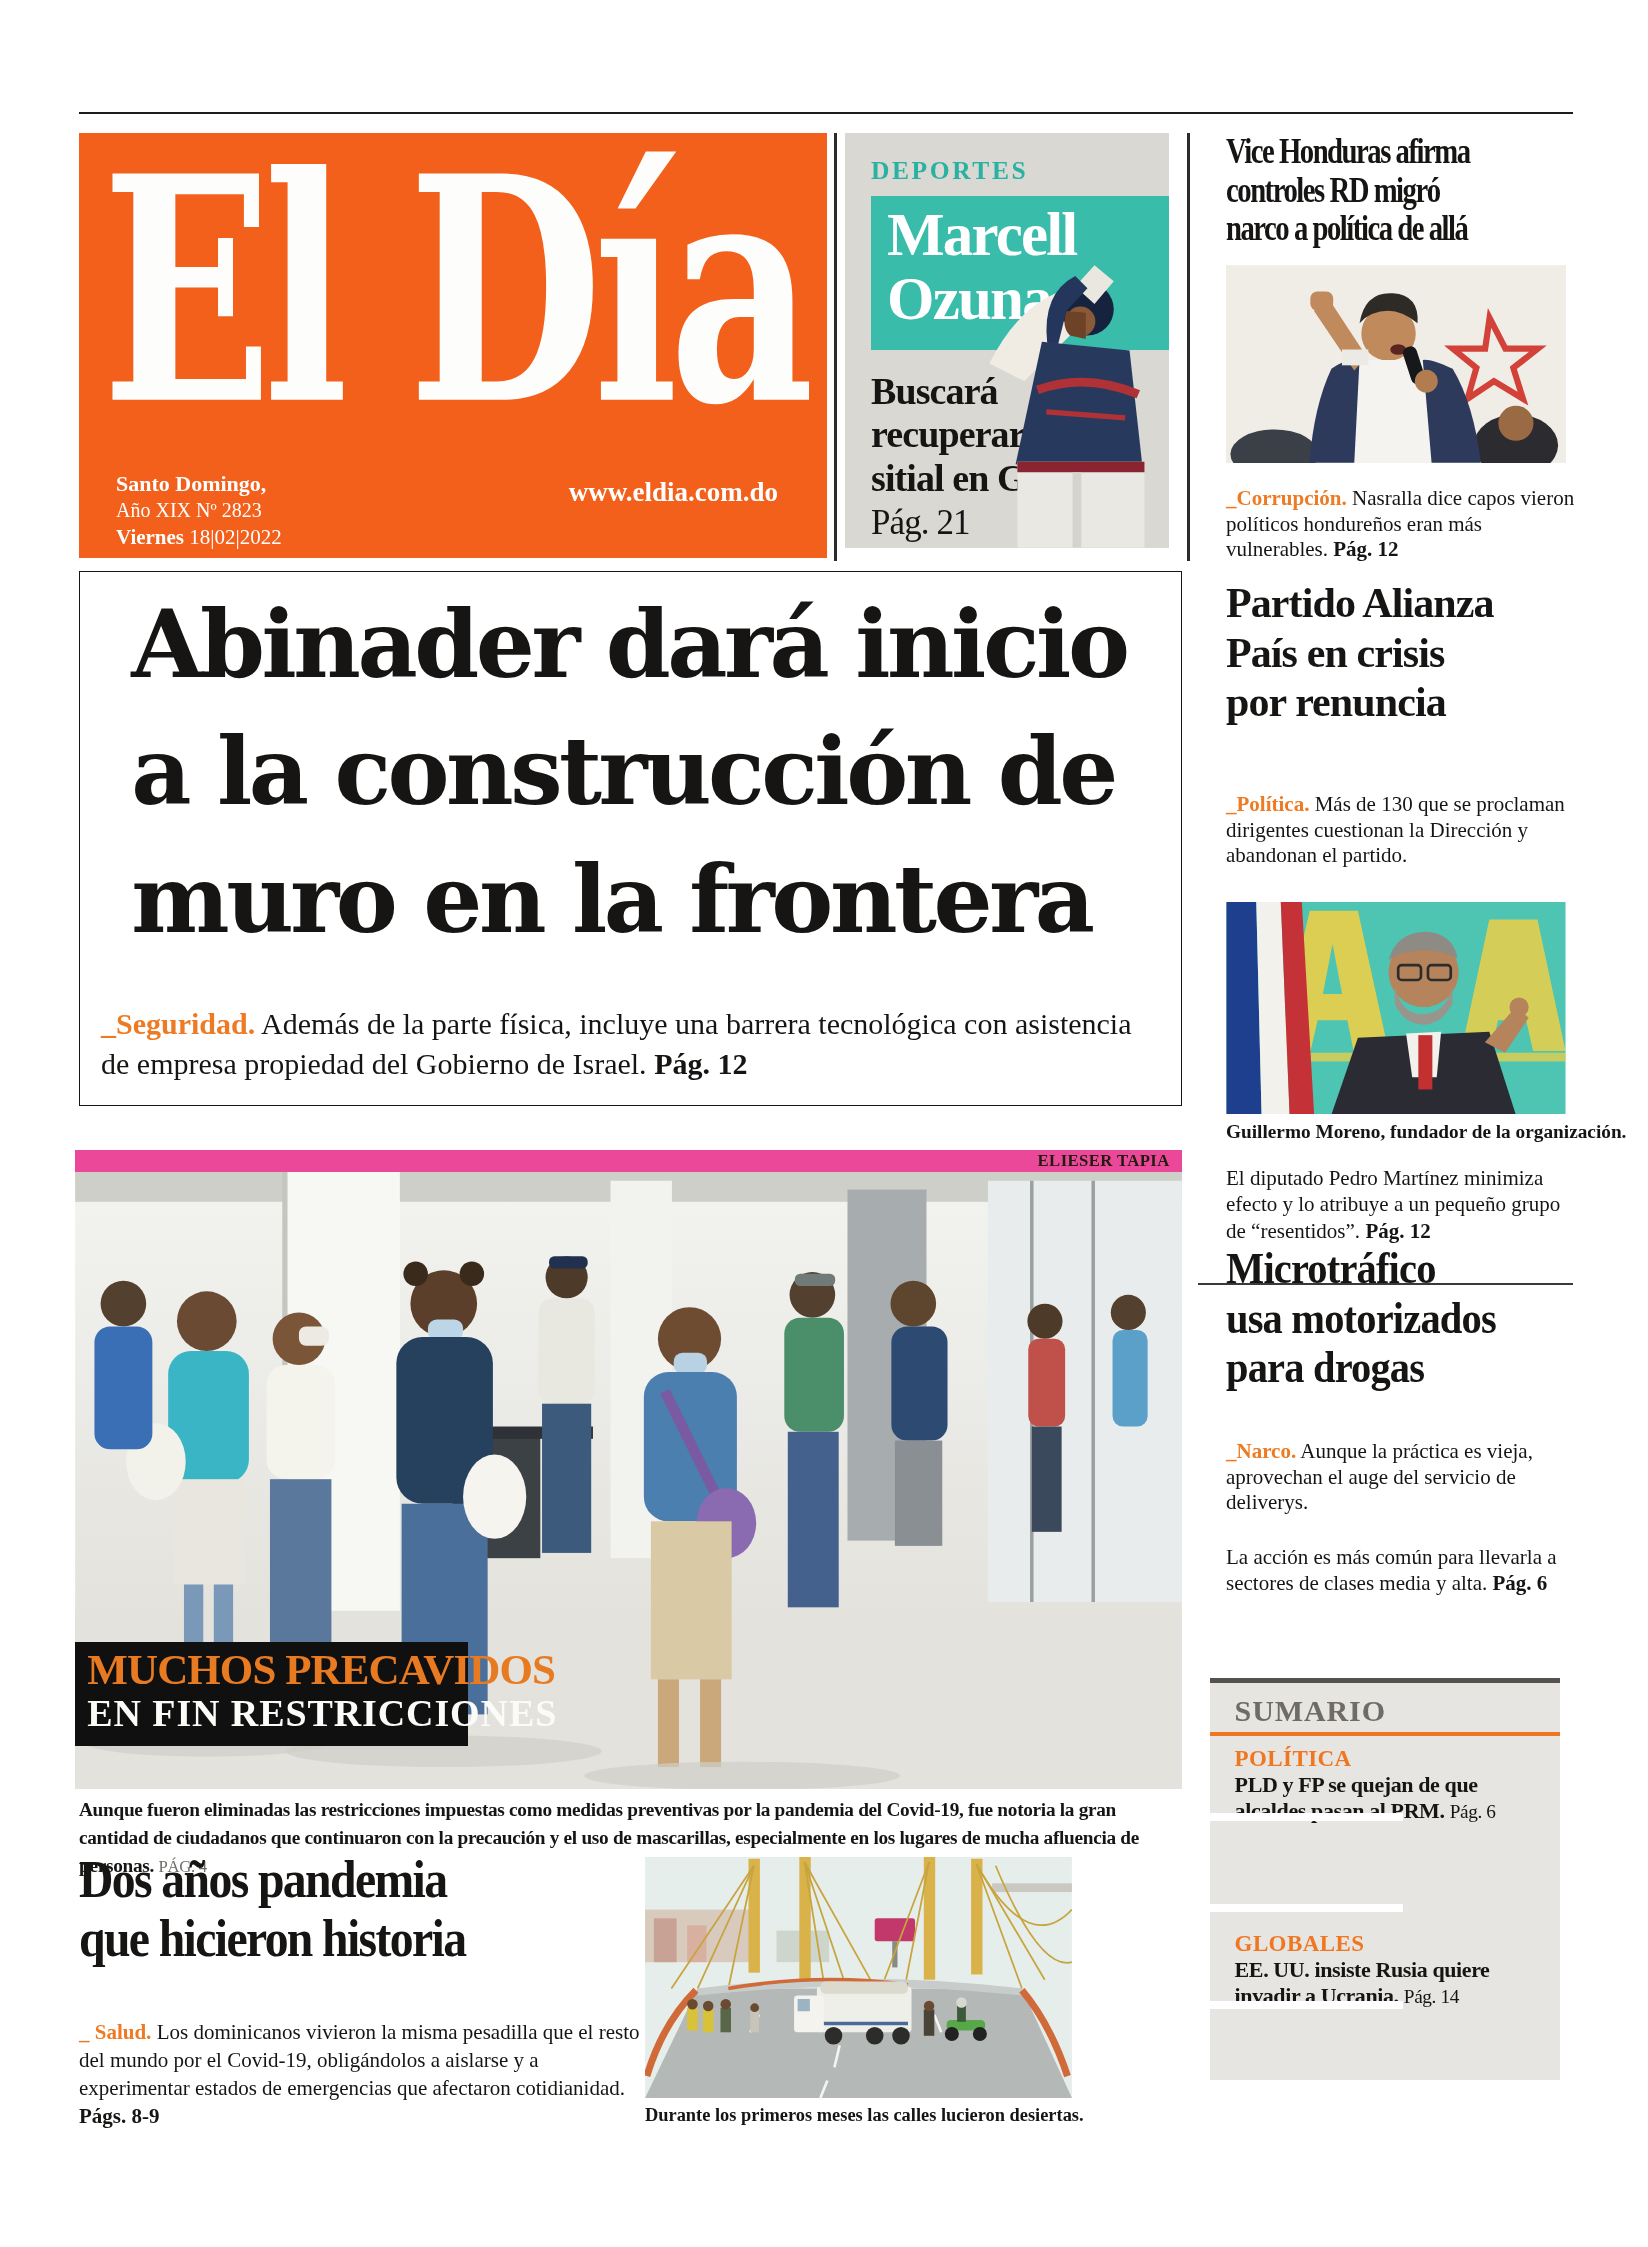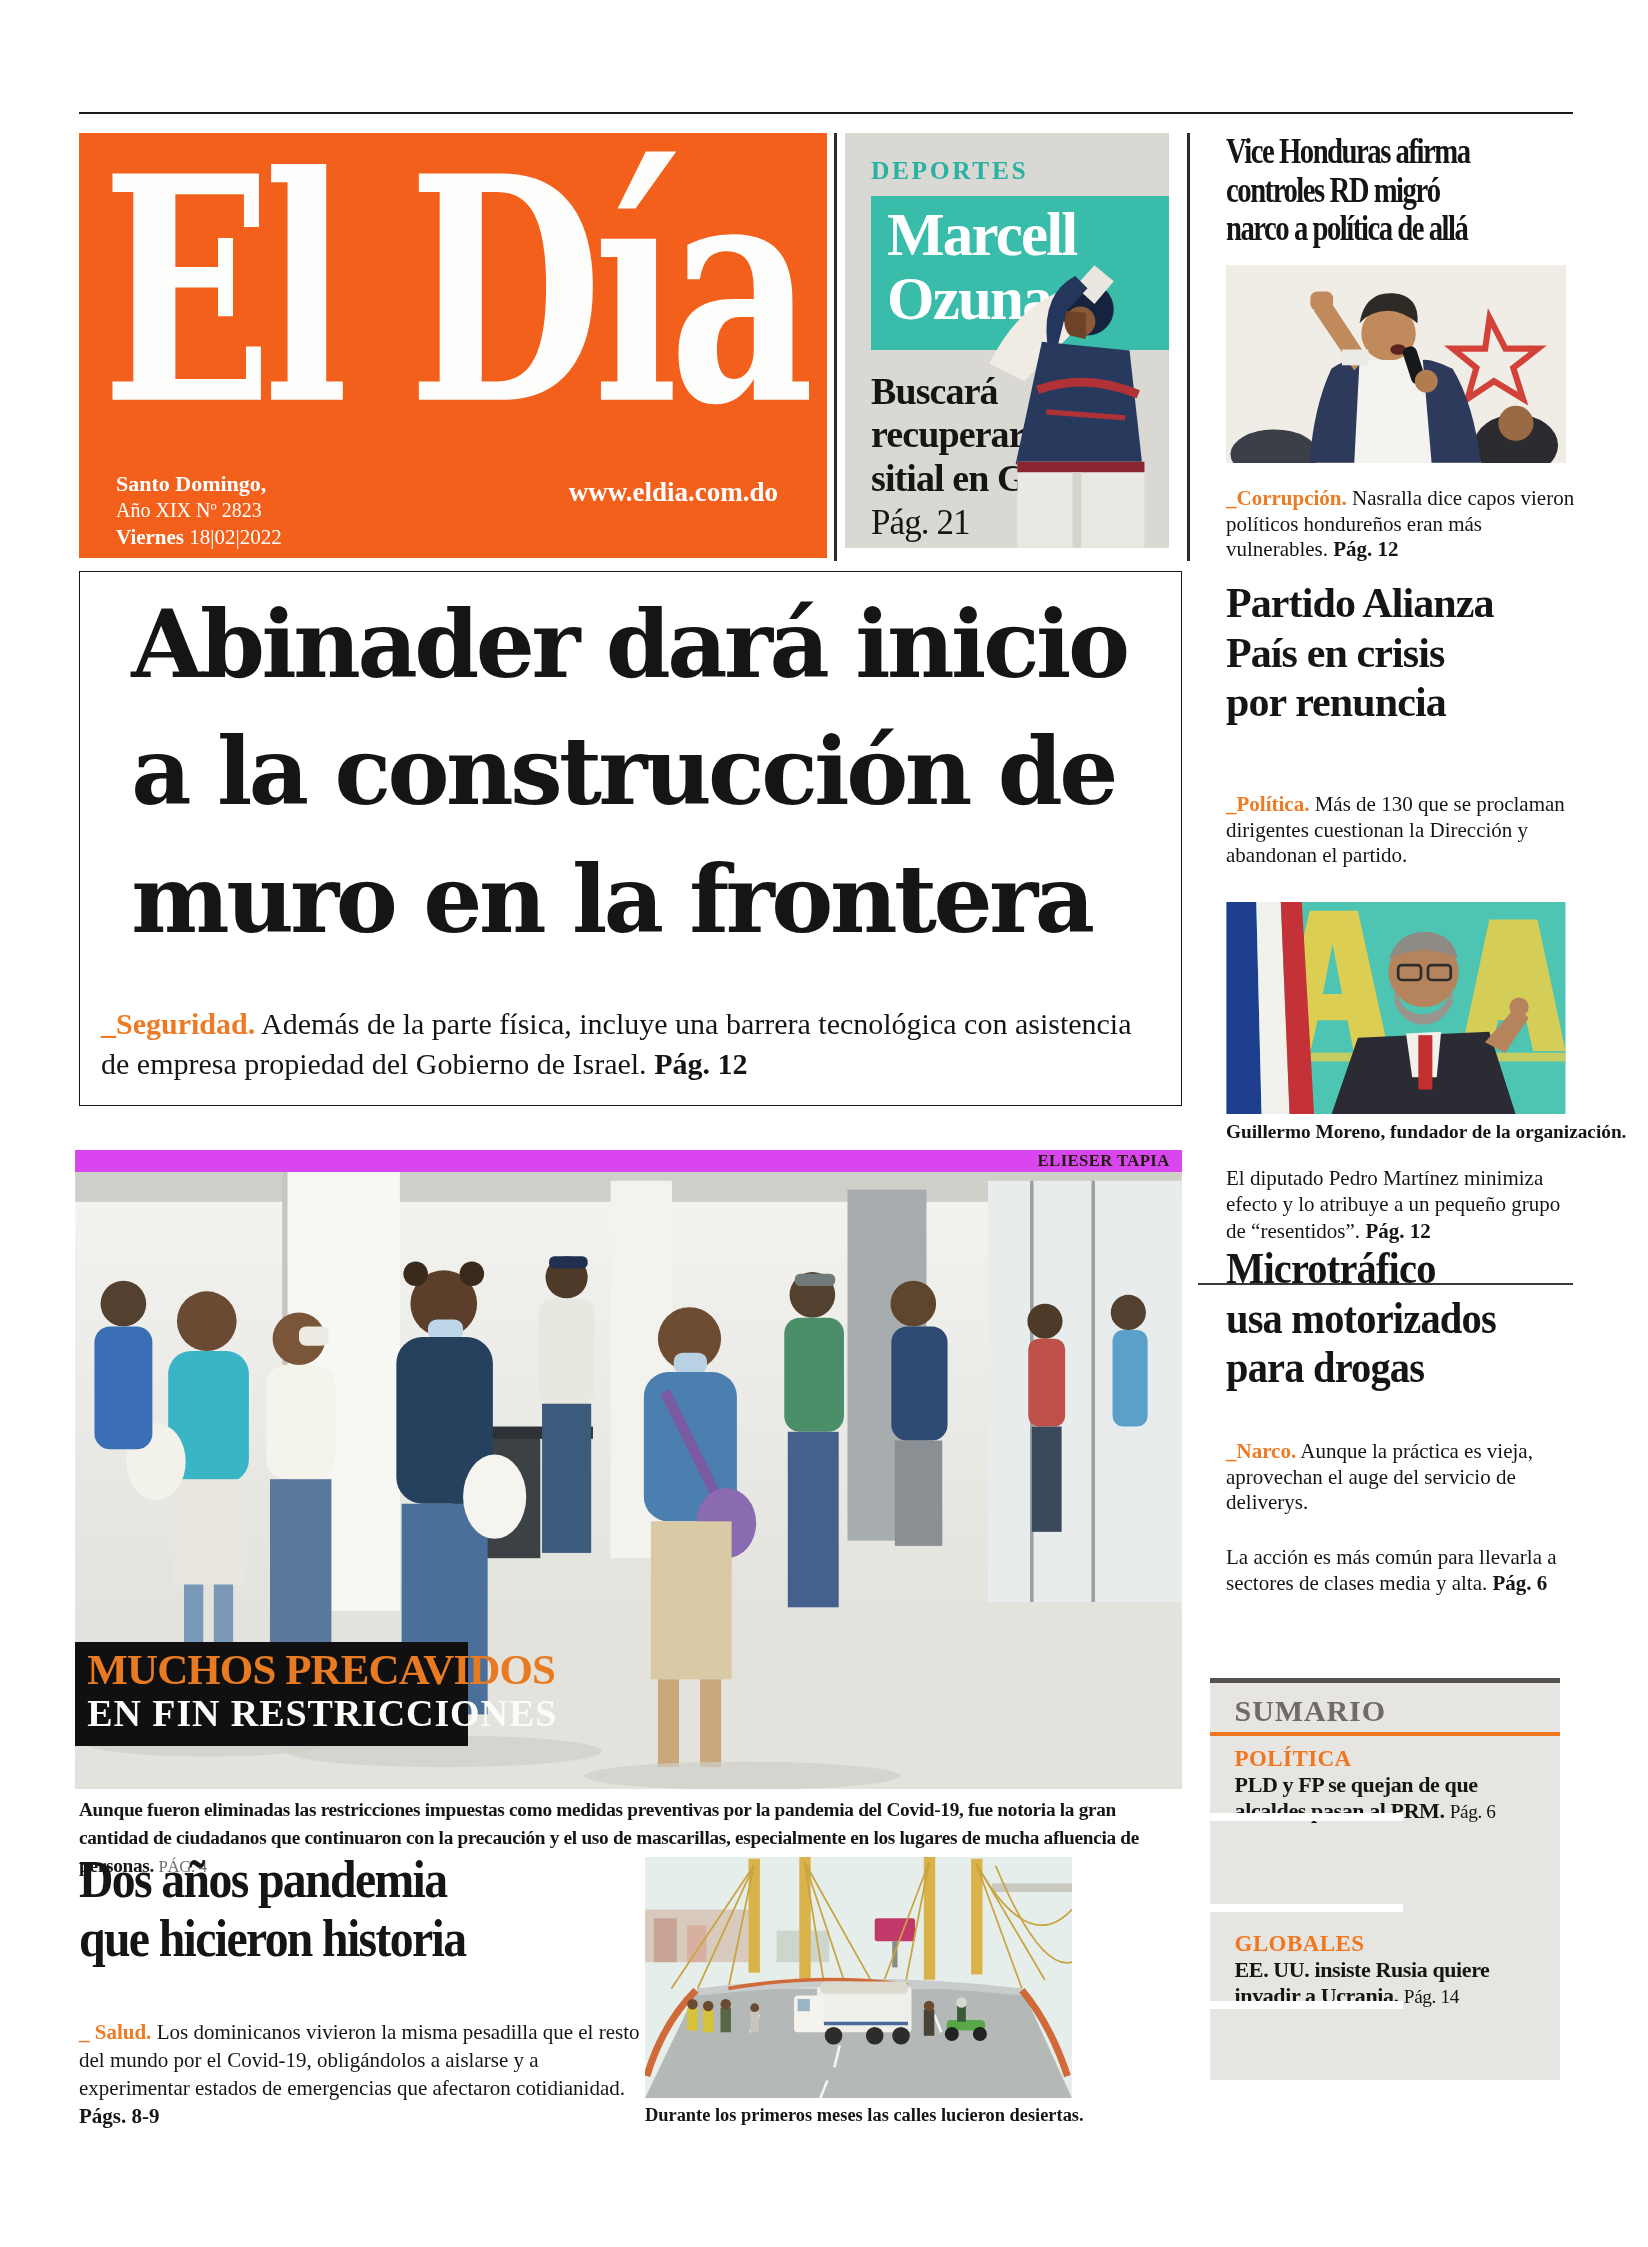--- a/index.html
+++ b/index.html
@@ -75,21 +75,21 @@
   .sum-title{position:absolute;left:24.6px;top:10.5px;color:#6f6b66;font-weight:bold;font-size:30px;letter-spacing:0.9px;}
   .sum-rule{position:absolute;left:0;top:49px;width:100%;height:3.5px;background:#f0761f;}
   .sum-item{position:absolute;left:24.6px;width:303px;}
   .sum-sec{color:#f0761f;font-weight:bold;font-size:23px;letter-spacing:0.4px;}
   .sum-text{font-weight:bold;font-size:22px;line-height:1.18;letter-spacing:-0.4px;}
   .sum-pg{font-weight:normal;font-size:19.3px;}
   .sum-gap{position:absolute;left:0;width:193px;height:8px;background:#ffffff;}
 
   
   .mainphoto{left:75px;top:1150px;width:1107px;height:639px;overflow:hidden;}
-  .credit-bar{position:absolute;left:0;top:0;width:100%;height:28px;background:#d946ef;}
+  .credit-bar{position:absolute;left:0;top:0;width:100%;height:28px;background:#ec4899;}
   .credit{position:absolute;right:12.3px;top:0.9px;font-size:16.7px;font-weight:bold;color:#201c10;letter-spacing:0.4px;}
   .label-box{position:absolute;left:0;top:492px;width:393px;height:104px;background:#101010;padding-left:12.3px;box-sizing:border-box;}
   .label-1{color:#e87a22;font-weight:bold;font-size:43px;letter-spacing:-0.9px;line-height:1.1;margin-top:3.5px;white-space:nowrap;}
   .label-2{color:#fbfbf8;font-weight:bold;font-size:38px;letter-spacing:0.9px;line-height:1.1;white-space:nowrap;}
   .main-cap{left:79px;top:1796px;width:1103px;font-weight:bold;font-size:19.3px;line-height:1.45;letter-spacing:-0.3px;}
   .cap-pg{font-weight:normal;font-size:16.7px;color:#6d6d6a;}
 
   
   .pan-col{left:79px;top:1850px;width:566px;}
   .pan-h{font-weight:bold;font-size:53px;line-height:1.12;letter-spacing:-1.8px;transform:scale(.9,1);transform-origin:0 0;}

